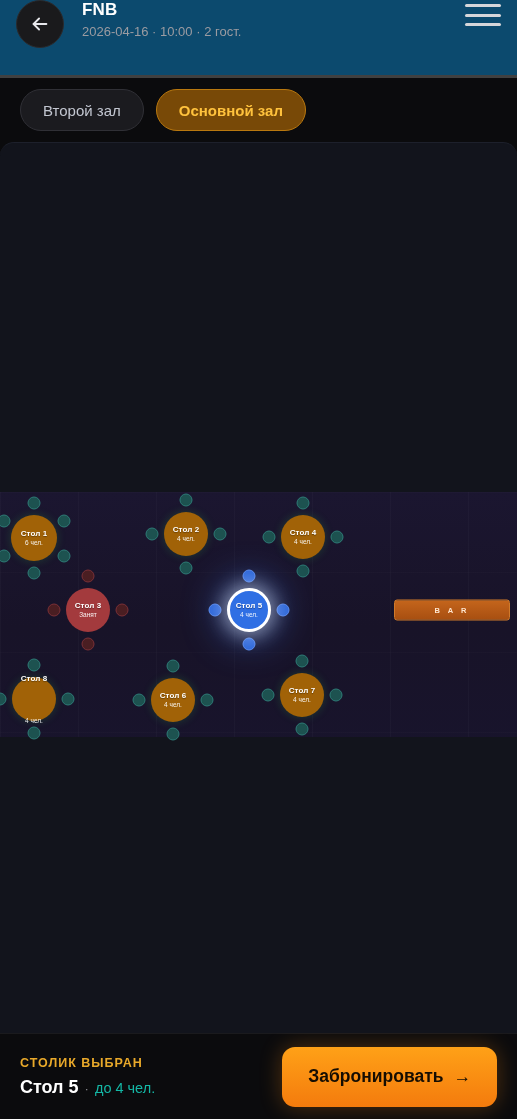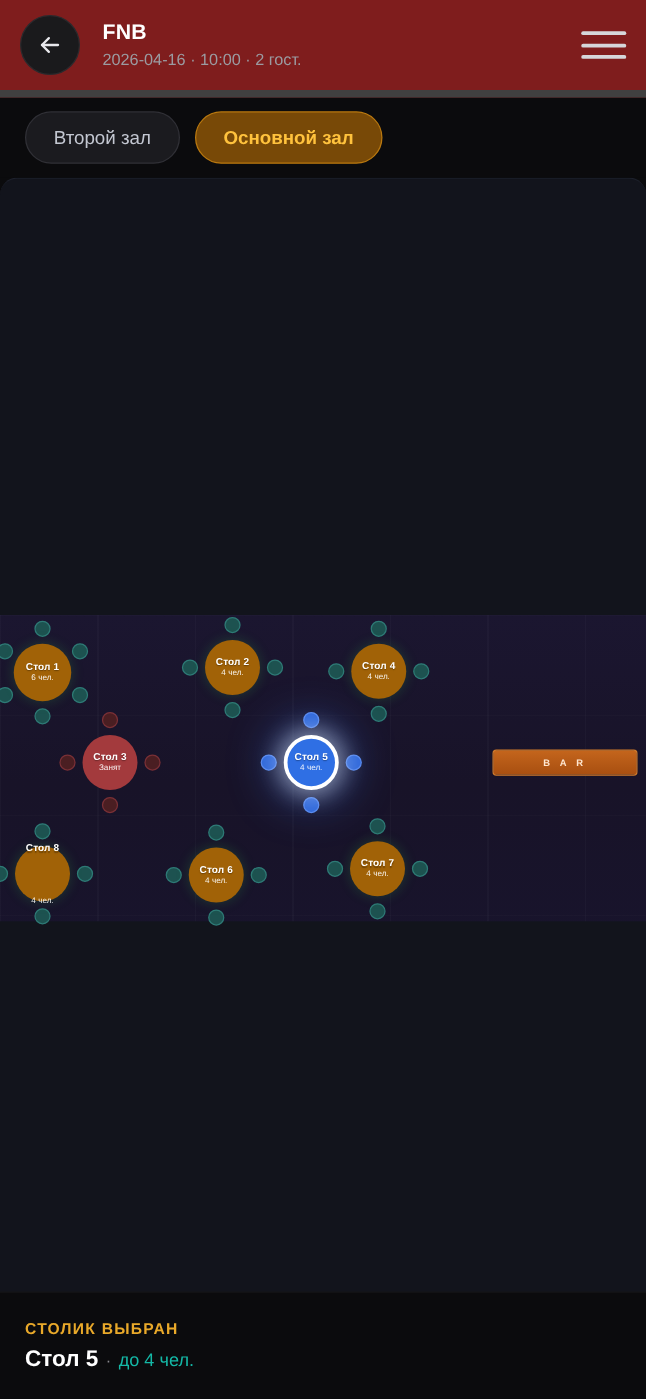--- a/index.html
+++ b/index.html
@@ -15,24 +15,24 @@
     background: #0b0b0d;
     display: flex; flex-direction: column;
   }
 
   
   .header {
     position: relative;
     height: 78px;
     flex: 0 0 78px;
     display: flex;
-    align-items: center;
+    align-items: flex-start;
     padding: 0 16px;
-    background: #7f1d1d;
-    border-bottom: 6px solid #404040;
+    background: #0c4a6e;
+    border-bottom: 3px solid #404040;
   }
   .back-btn {
     width: 48px; height: 48px;
     border-radius: 50%;
     background: #1a1a1c;
     border: 1px solid #2a2a2d;
     display: flex; align-items: center; justify-content: center;
     flex: 0 0 48px;
     cursor: pointer;
   }
@@ -329,15 +329,19 @@
 
   <div class="bottombar">
     <div class="bb-left">
       <div class="bb-kicker">СТОЛИК ВЫБРАН</div>
       <div class="bb-main">
         <span class="bb-table">Стол 5</span>
         <span class="bb-dot">·</span>
         <span class="bb-cap">до 4 чел.</span>
       </div>
     </div>
+    <div class="book-btn">
+      <span>Забронировать</span>
+      <span>→</span>
+    </div>
   </div>
 
 </div>
 
 </body></html>

